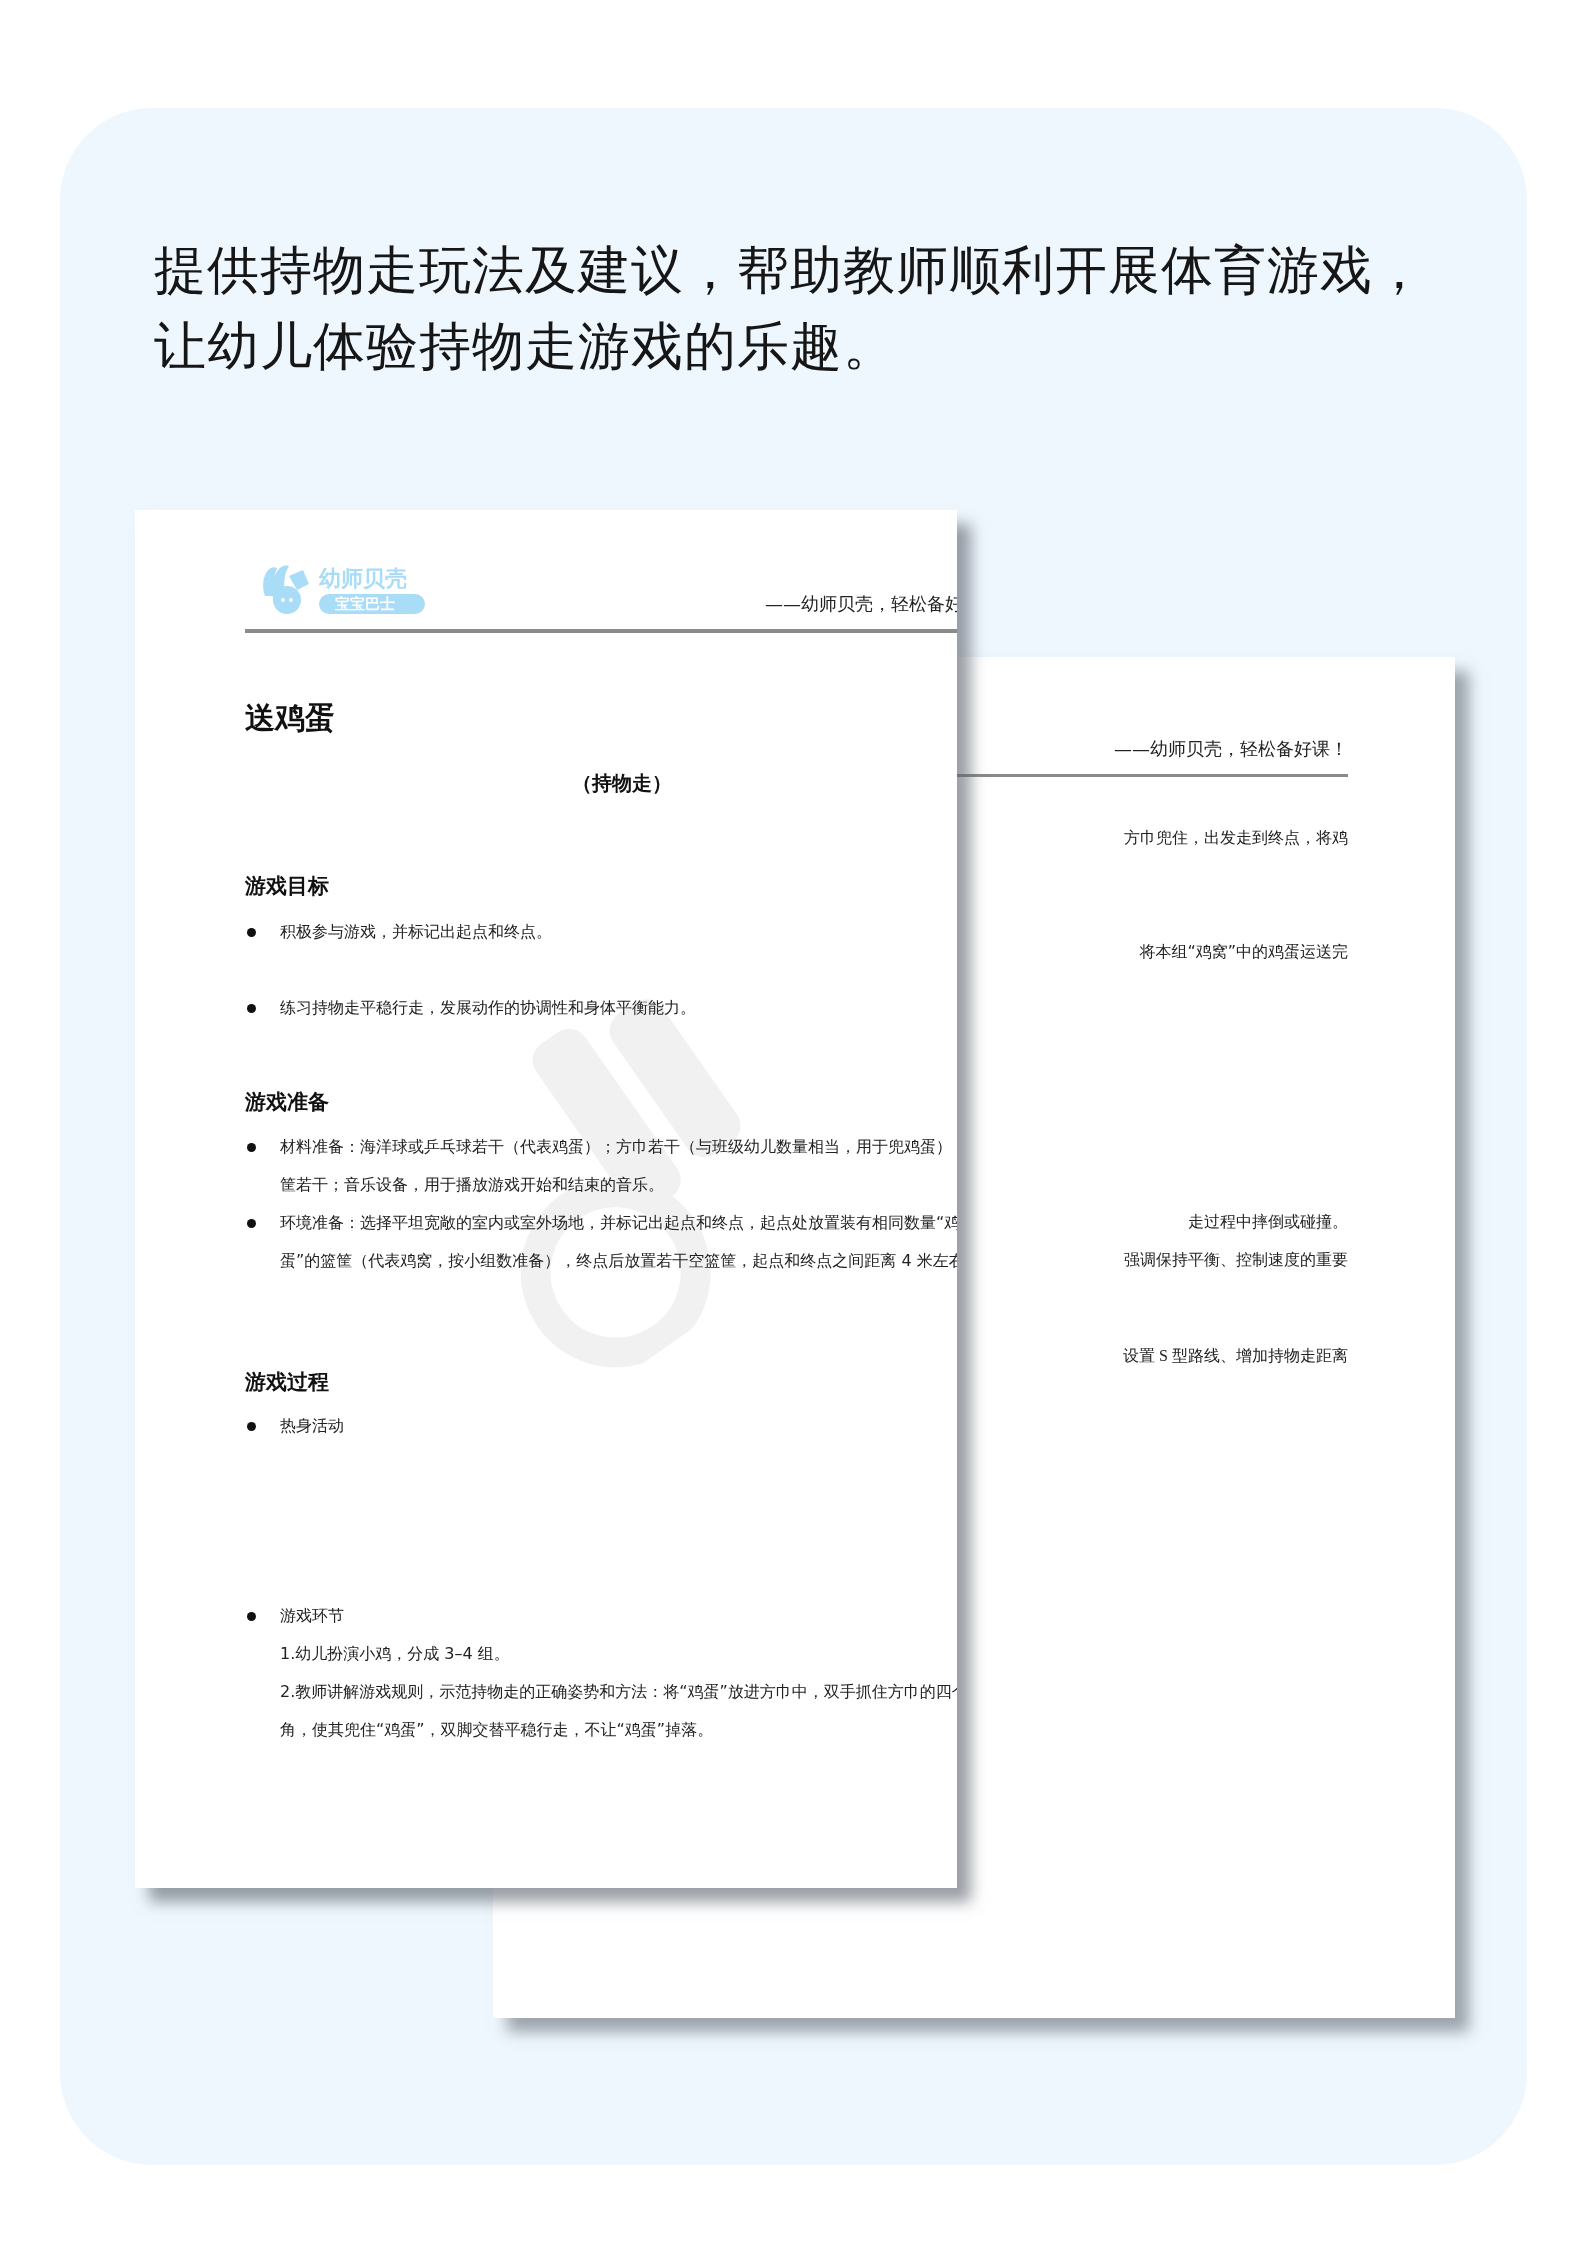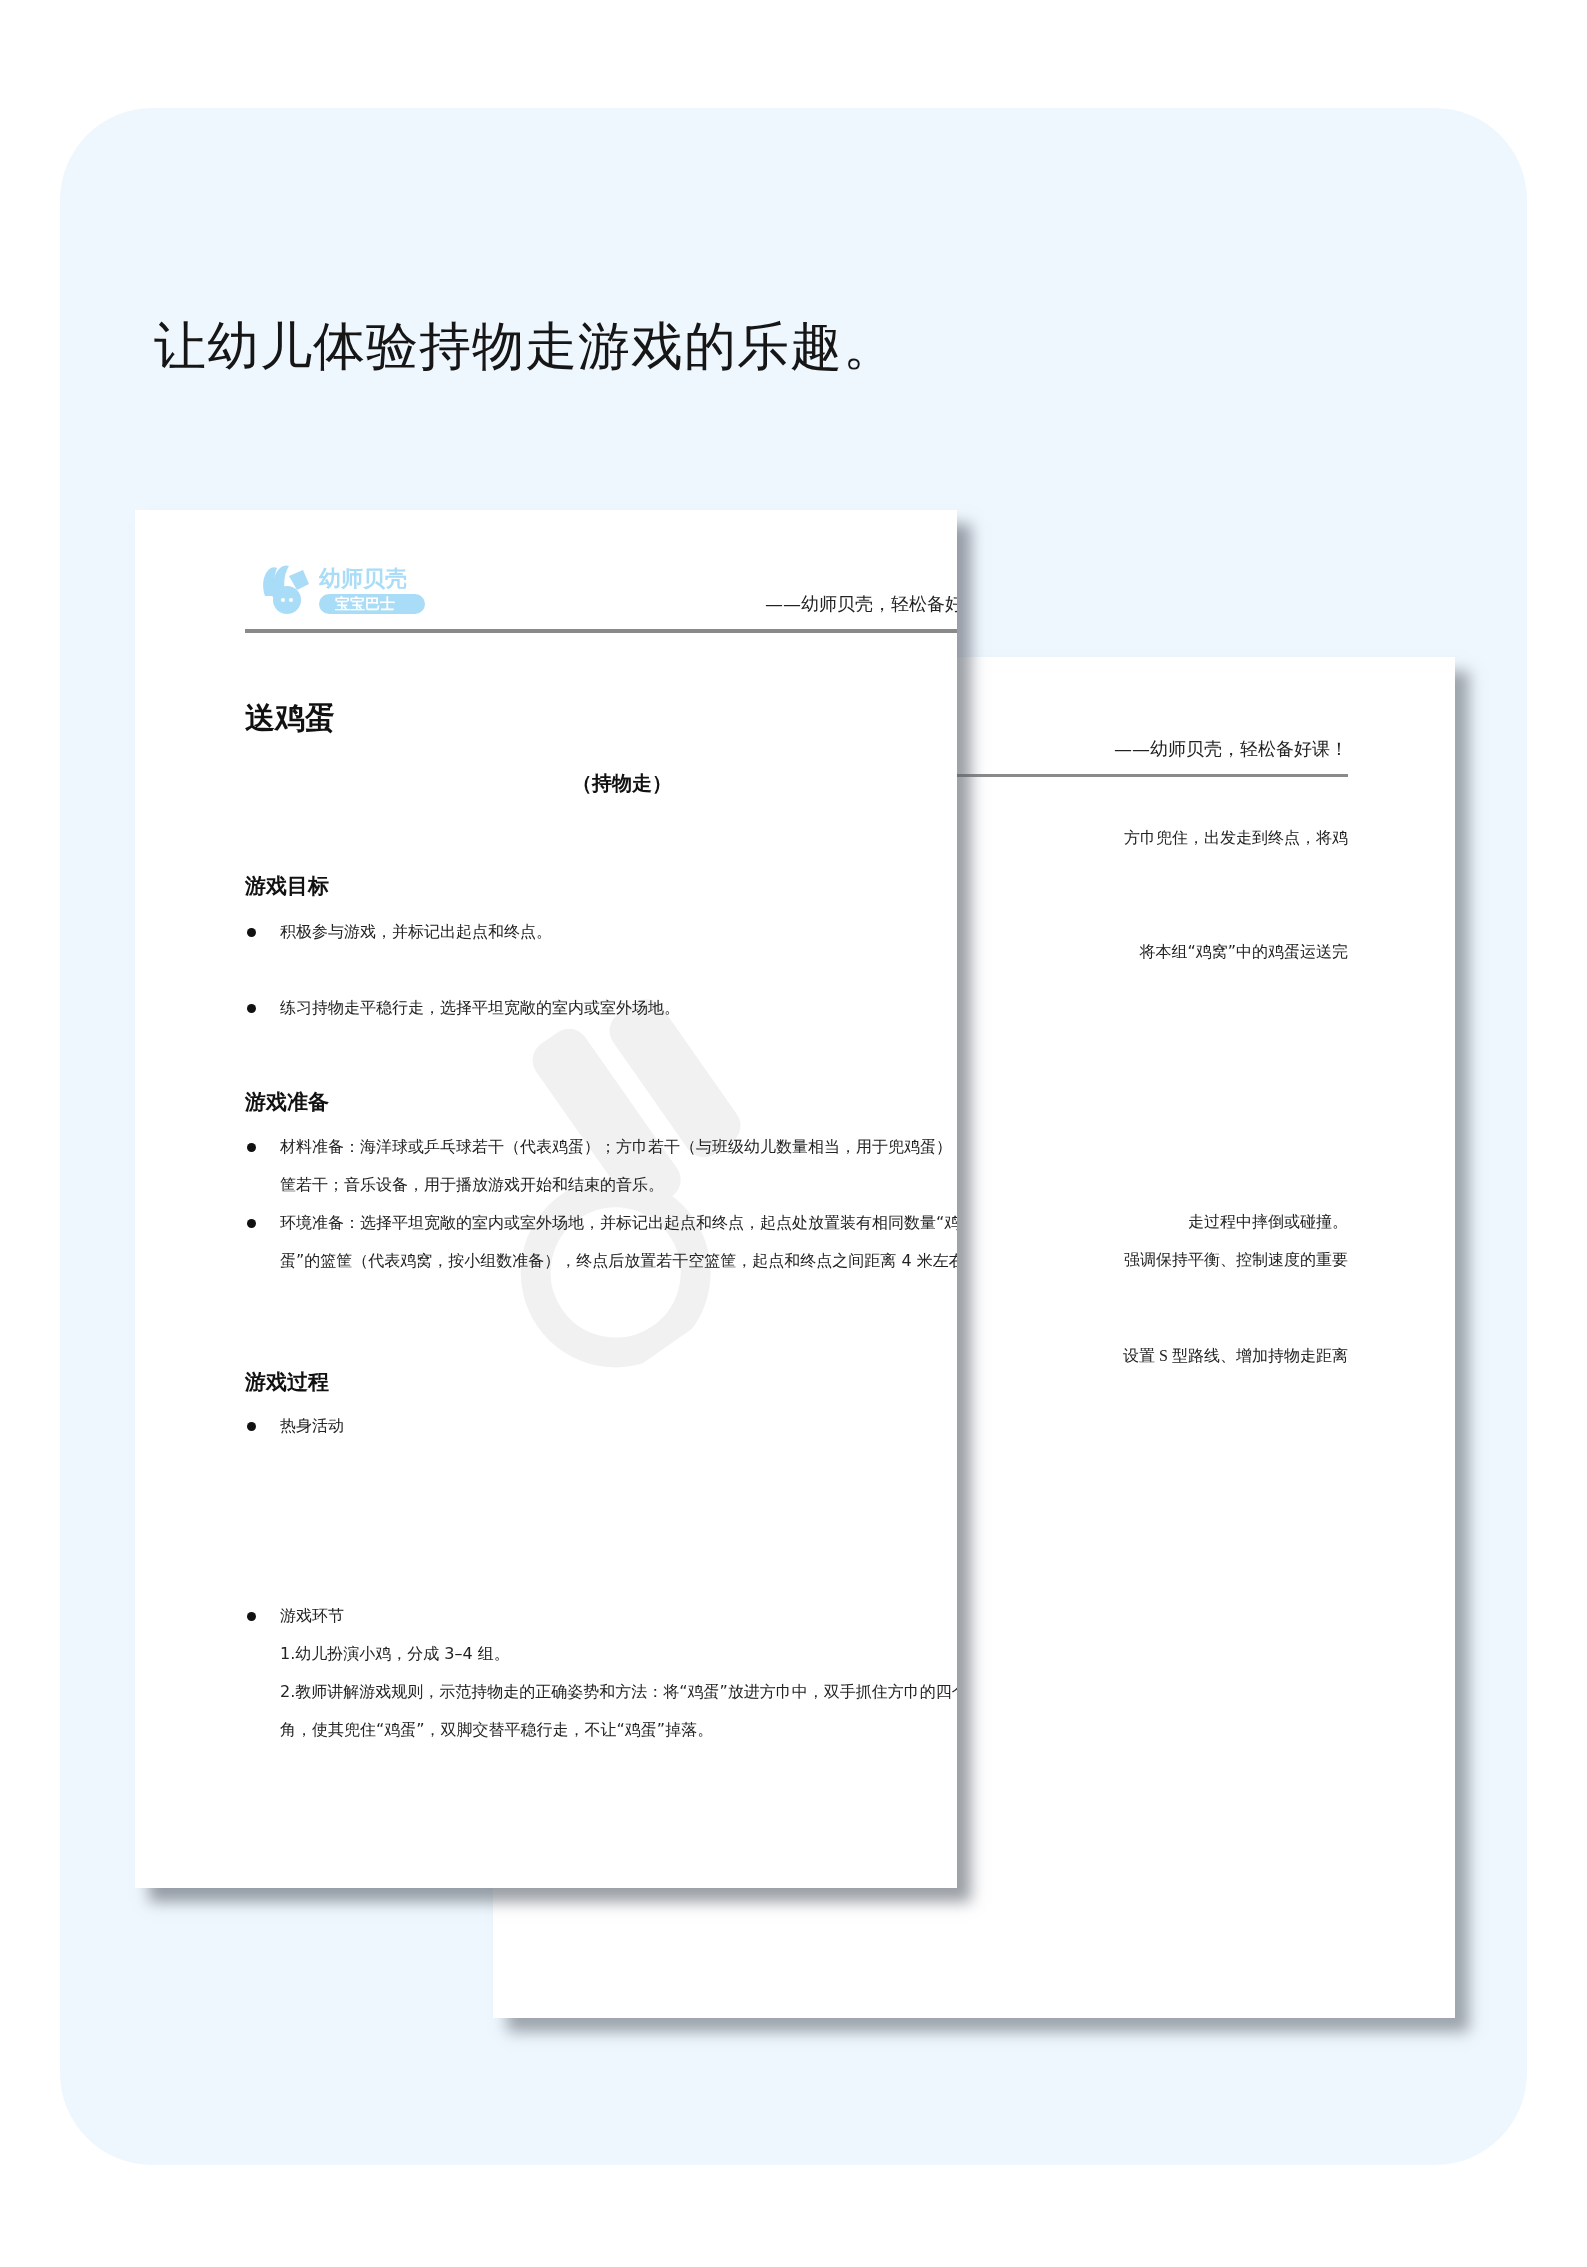--- a/index.html
+++ b/index.html
@@ -169,21 +169,21 @@
       opacity: 0.05;
       transform: rotate(-35deg);
     }
   </style>
 </head>
 <body>
 
 <div class="card"></div>
 
 <h1 class="headline">
-  <br>
+  <span>提供持物走玩法及建议，帮助教师顺利开展体育游戏，</span><br>
   <span>让幼儿体验持物走游戏的乐趣。</span>
 </h1>
 
 <div class="page page-back">
   <div class="back-tagline">——幼师贝壳，轻松备好课！</div>
   <div class="back-rule"></div>
   <div class="back-line" style="top:171px;">方巾兜住，出发走到终点，将鸡</div>
   <div class="back-line" style="top:285px;">将本组“鸡窝”中的鸡蛋运送完</div>
   <div class="back-line" style="top:555px;">走过程中摔倒或碰撞。</div>
   <div class="back-line" style="top:593px;">强调保持平衡、控制速度的重要</div>
@@ -218,21 +218,21 @@
   <div class="doc-title">送鸡蛋</div>
   <div class="doc-subtitle">（持物走）</div>
 
   <div class="section-heading" style="top:362px;">游戏目标</div>
   <div class="bullet" style="top:403px;">
     <span class="dot"></span>
     <span class="text">积极参与游戏，并标记出起点和终点。</span>
   </div>
   <div class="bullet" style="top:479px;">
     <span class="dot"></span>
-    <span class="text">练习持物走平稳行走，选择平坦宽敞的室内或室外场地。</span>
+    <span class="text">练习持物走平稳行走，发展动作的协调性和身体平衡能力。</span>
   </div>
 
   <div class="section-heading" style="top:578px;">游戏准备</div>
   <div class="bullet" style="top:618px;">
     <span class="dot"></span>
     <span class="text">材料准备：海洋球或乒乓球若干（代表鸡蛋）；方巾若干（与班级幼儿数量相当，用于兜鸡蛋）；篮筐若干；音乐设备，用于播放游戏开始和结束的音乐。</span>
   </div>
   <div class="bullet" style="top:694px;">
     <span class="dot"></span>
     <span class="text">环境准备：选择平坦宽敞的室内或室外场地，并标记出起点和终点，起点处放置装有相同数量“鸡蛋”的篮筐（代表鸡窝，按小组数准备），终点后放置若干空篮筐，起点和终点之间距离 4 米左右。</span>

